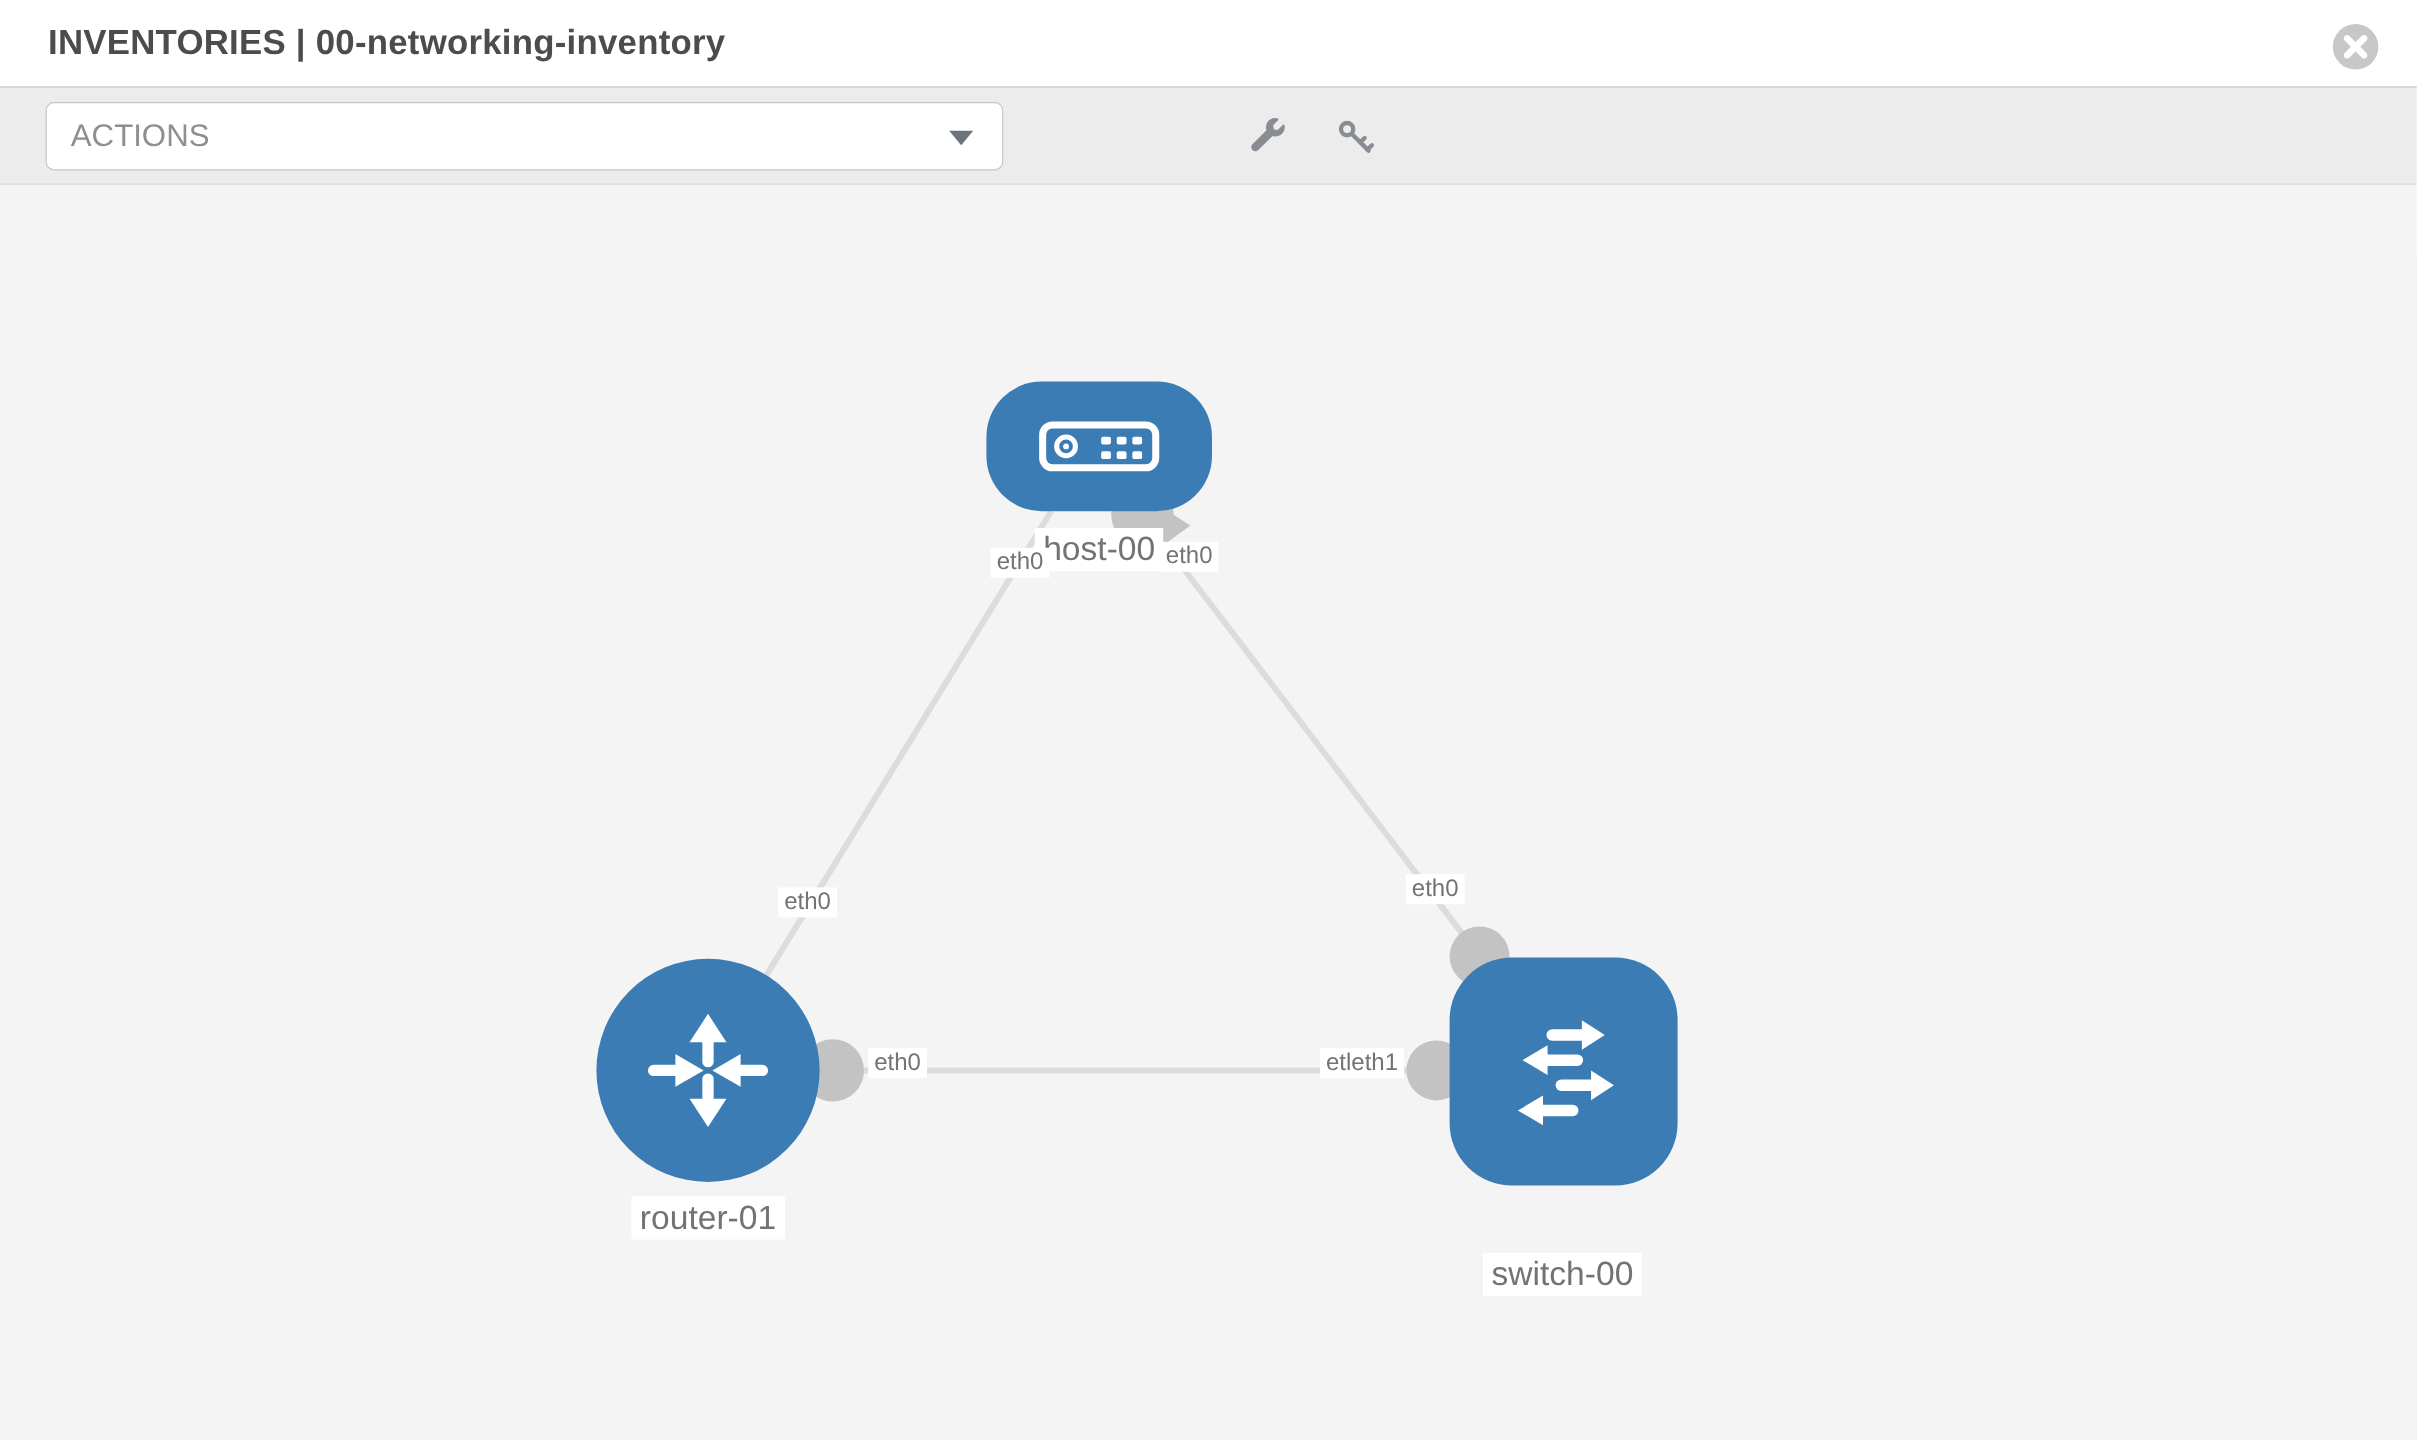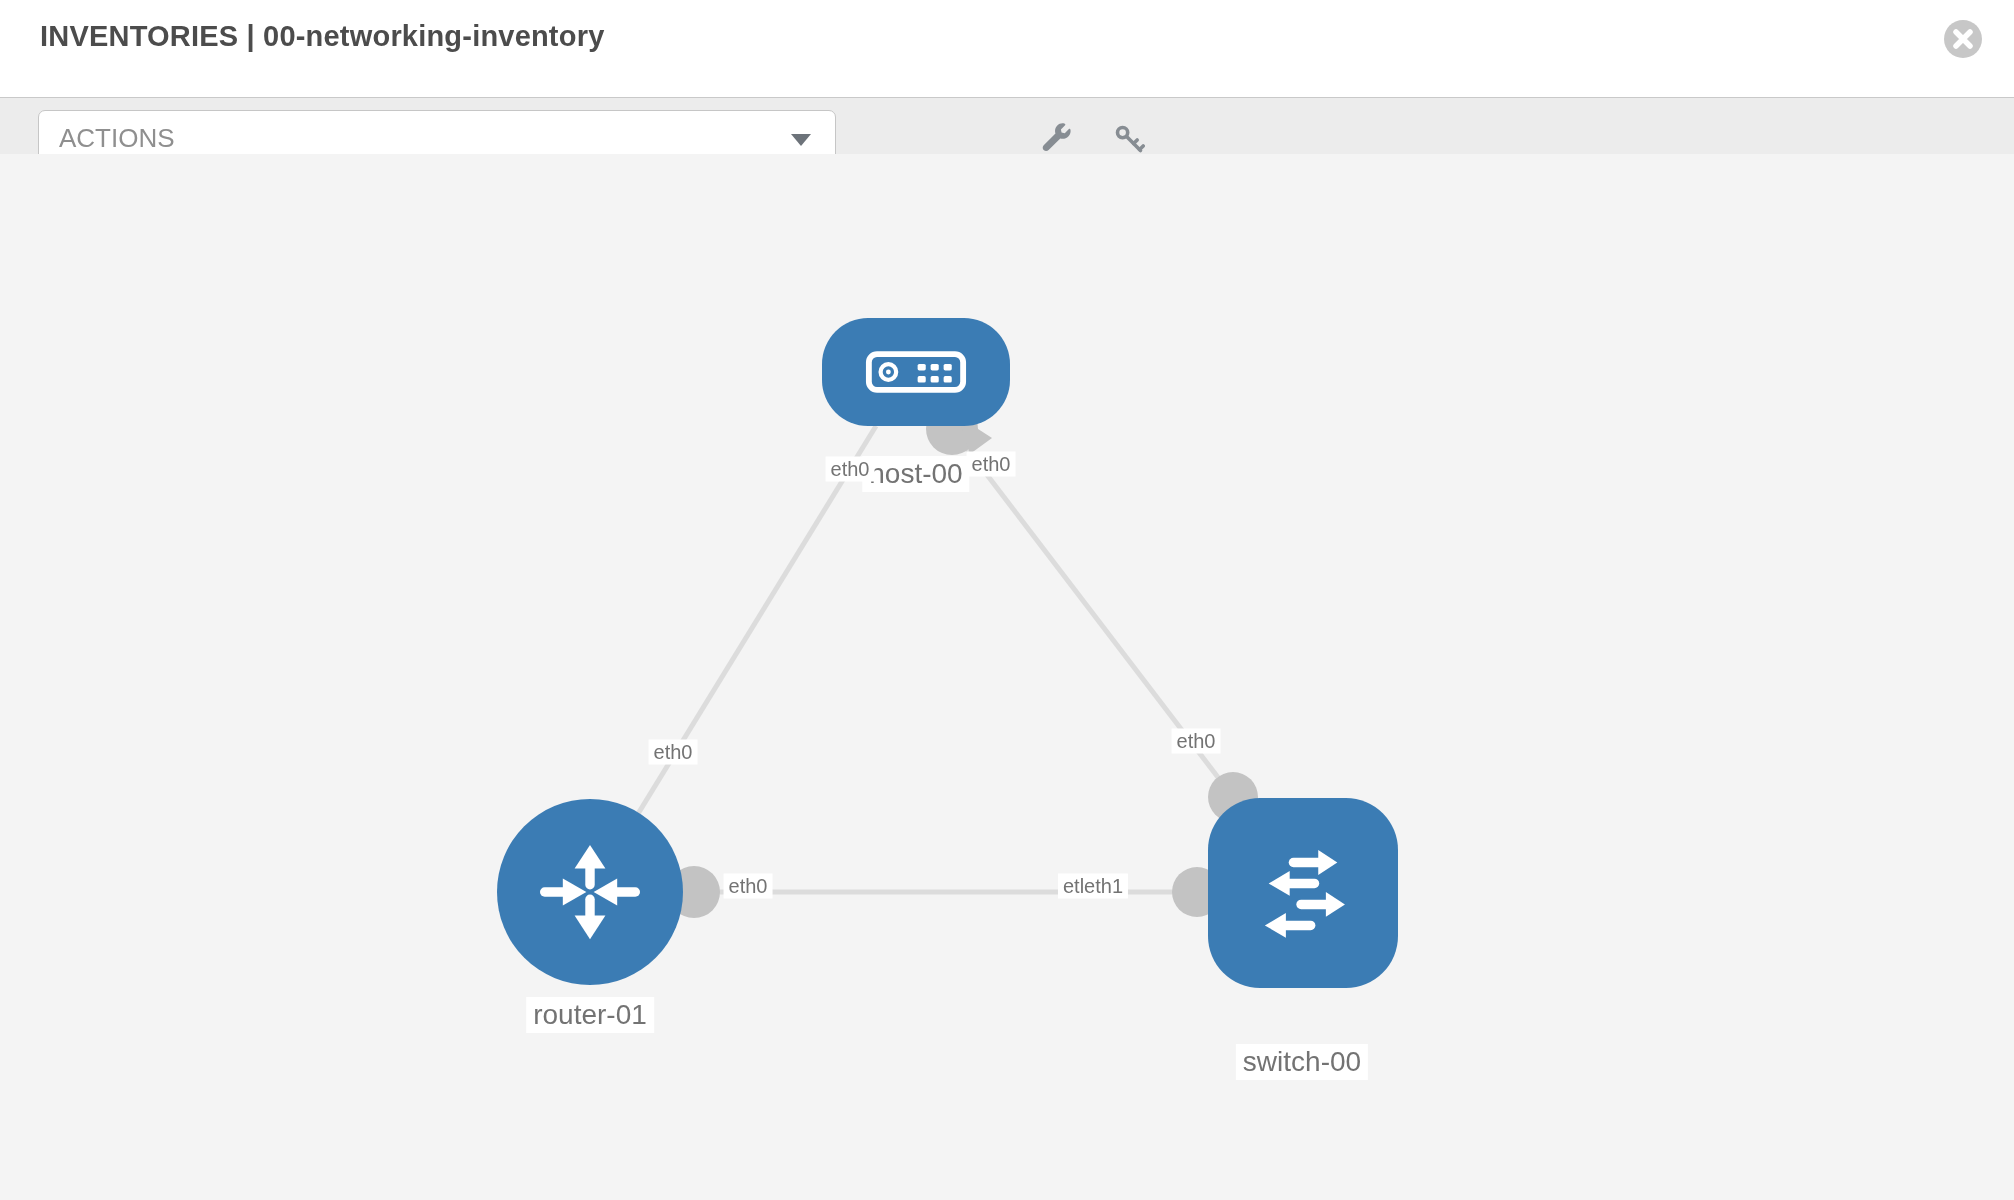--- a/index.html
+++ b/index.html
@@ -7,21 +7,21 @@
   body { font-family:"Liberation Sans","DejaVu Sans",sans-serif; background:#fff; position:relative; }
 
   
   .hdr { position:absolute; left:0; top:0; width:2014px; height:72px; background:#fff; }
   .hdr h1 { position:absolute; left:40px; top:0; line-height:72px; font-size:29px; font-weight:bold; color:#4c4c4c; letter-spacing:0.2px; }
   .close-btn { position:absolute; right:32px; top:20px; width:38px; height:38px; border-radius:50%;
                background:#c7c7c7; display:flex; align-items:center; justify-content:center; cursor:pointer; }
 
   
   .toolbar { position:absolute; left:0; top:72px; width:2014px; height:82px; background:#ececec;
-             border-top:1px solid #c9c9c9; border-bottom:1px solid #d2d2d2;margin-top:25px; }
+             border-top:1px solid #c9c9c9; border-bottom:1px solid #d2d2d2; }
   .select { position:absolute; top:12px; height:57px; background:#fff; border:1px solid #c6c6c6;
             border-radius:7px; display:flex; align-items:center; padding:0 24px 0 20px;
             color:#8f8f8f; font-size:26px; cursor:pointer; }
   .select .caret { position:absolute; right:24px; top:50%; margin-top:-5px; width:0; height:0;
                    border-left:10px solid transparent; border-right:10px solid transparent;
                    border-top:12px solid #6d737a; }
   .sel-actions { left:38px; width:798px; }
   .sel-search  { left:1182px; width:790px; }
   .tool-icons { position:absolute; left:1040px; top:0; height:82px; display:flex; align-items:center; gap:38px; }
   .tool { width:34px; height:34px; display:flex; align-items:center; justify-content:center; cursor:pointer; }
@@ -144,26 +144,26 @@
           <line x1="31" y1="38" x2="45" y2="38"></line>
           <line x1="36" y1="49" x2="22" y2="49"></line>
         </g>
         <polygon fill="#fff" points="50,16 40,9.5 40,22.5"></polygon>
         <polygon fill="#fff" points="14,27 25,20.5 25,33.5"></polygon>
         <polygon fill="#fff" points="54,38 44,31.5 44,44.5"></polygon>
         <polygon fill="#fff" points="12,49 23,42.5 23,55.5"></polygon>
       </svg>
     </div>
 
-    <div class="lbl lbl-node" style="left:916px; top:304px;margin-top:16px;">host-00</div>
+    <div class="lbl lbl-node" style="left:916px; top:304px;">host-00</div>
     <div class="lbl lbl-node" style="left:590px; top:861px;">router-01</div>
     <div class="lbl lbl-node" style="left:1302px; top:908px;">switch-00</div>
 
     <div class="lbl lbl-iface" style="left:850px;  top:315px;">eth0</div>
     <div class="lbl lbl-iface" style="left:991px;  top:310px;">eth0</div>
     <div class="lbl lbl-iface" style="left:673px;  top:598px;">eth0</div>
     <div class="lbl lbl-iface" style="left:1196px; top:587px;">eth0</div>
     <div class="lbl lbl-iface" style="left:748px;  top:732px;">eth0</div>
-    <div class="lbl lbl-iface" style="left:1093px; top:732px;">etleth1</div>
+    <div class="lbl lbl-iface" style="left:1135px; top:732px;">etleth1</div>
 
 
   </div>
 </div>
 
 </body></html>

